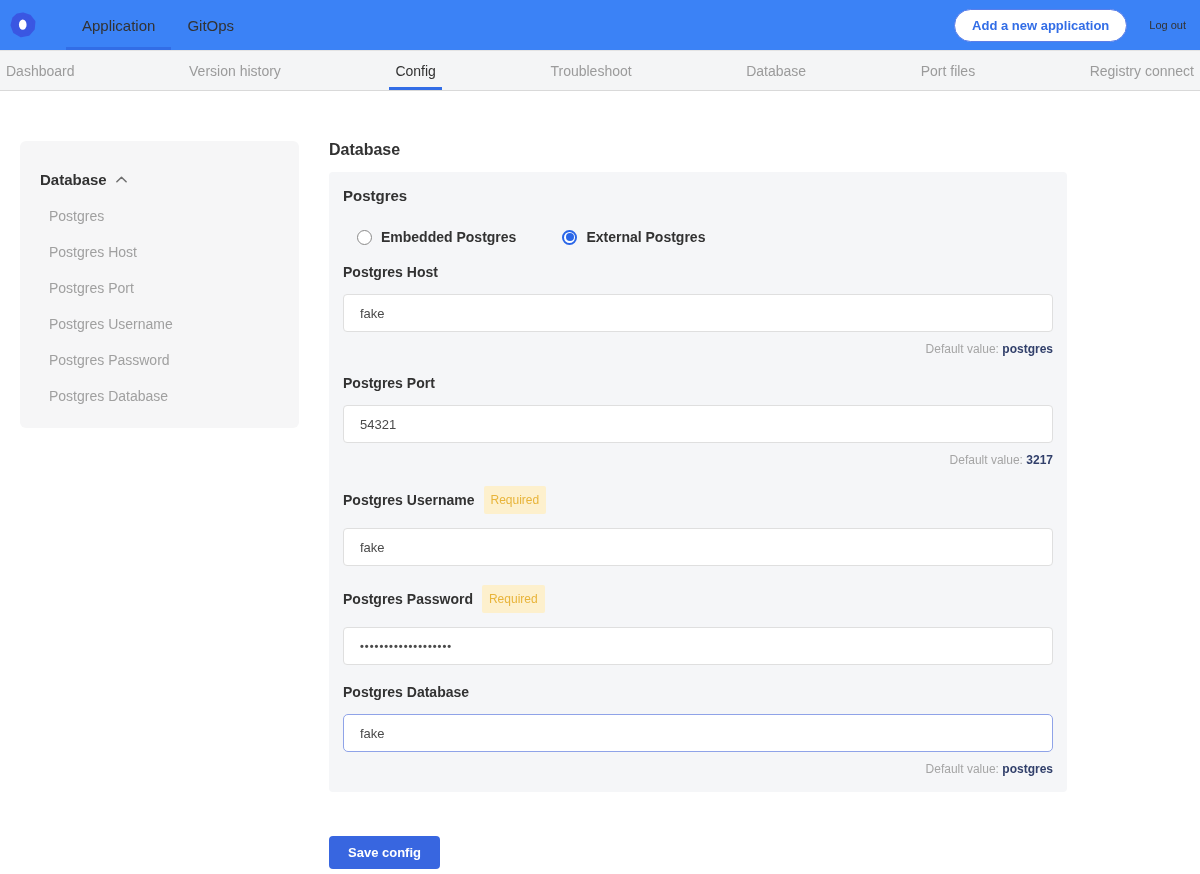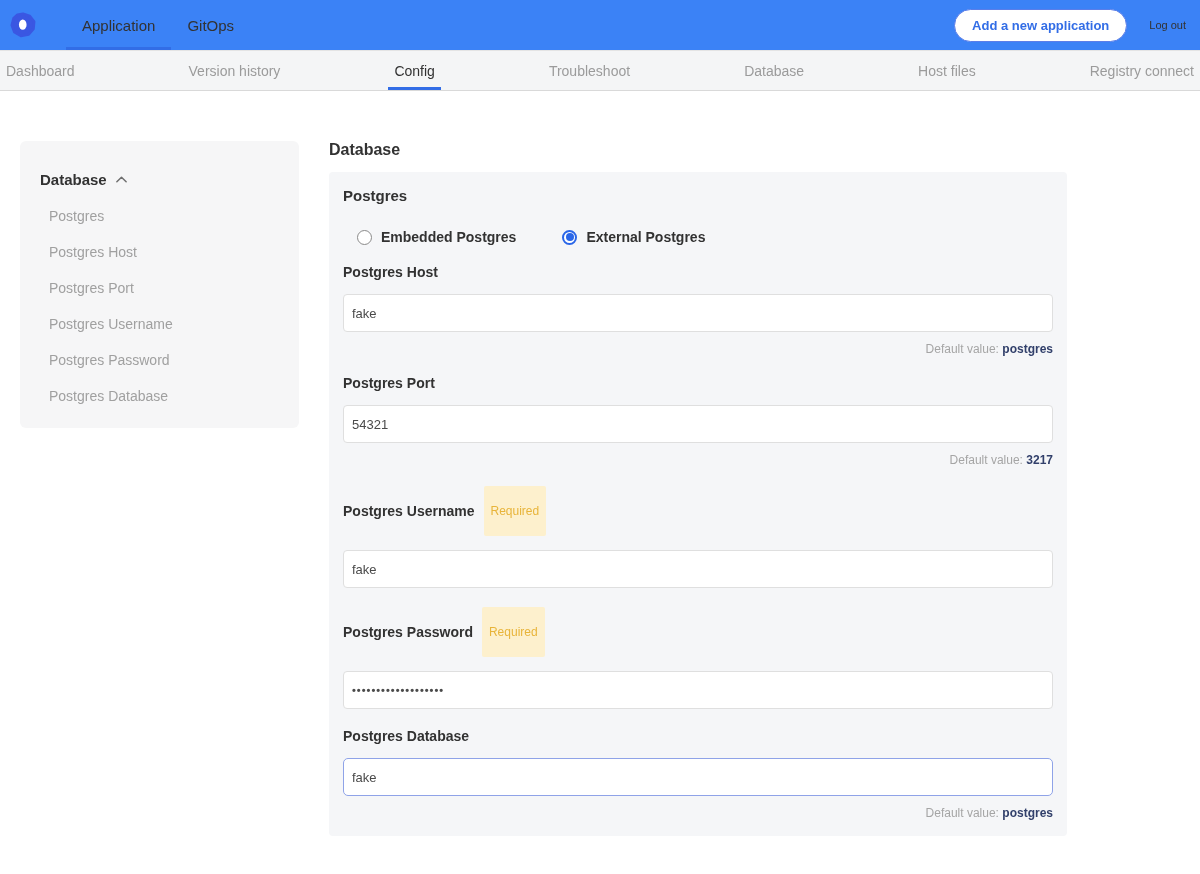--- a/index.html
+++ b/index.html
@@ -182,29 +182,29 @@
   .field{margin-top:19px;}
   .field-label-row{
     display:flex;align-items:center;gap:9px;
     font-size:14px;font-weight:bold;color:var(--dark-text);
   }
   .required-badge{
     background:var(--required-bg);
     color:var(--required-text);
     font-size:12px;
     font-weight:normal;
-    padding:18px 7px;
+    padding:7px 7px;
     border-radius:2px;
   }
   .field input{
     display:block;
     width:100%;
     height:38px;
     margin-top:14px;
-    padding:0 8px;
+    padding:0 16px;
     font-size:13px;
     color:#4a4a4a;
     background:#fff;
     border:1px solid var(--input-border);
     border-radius:4px;
     font-family:inherit;
     outline:none;
   }
   .field input.focused{
     border:1px solid var(--focus-border);
@@ -264,21 +264,21 @@
     <span class="logout-link">Log out</span>
   </div>
 </div>
 
 <div class="subnav">
   <div class="subnav-item">Dashboard</div>
   <div class="subnav-item">Version history</div>
   <div class="subnav-item active">Config</div>
   <div class="subnav-item">Troubleshoot</div>
   <div class="subnav-item">Database</div>
-  <div class="subnav-item">Host files</div>
+  <div class="subnav-item">Port files</div>
   <div class="subnav-item">Registry connect</div>
 </div>
 
 <div class="page">
 
   <div class="sidebar">
     <div class="sidebar-group-header">
       <span>Database</span>
       <svg viewBox="0 0 14 14">
         <polyline points="2,9.5 7,4.5 12,9.5" fill="none" stroke="#6e6e6e" stroke-width="1.6" stroke-linecap="round" stroke-linejoin="round"></polyline>

